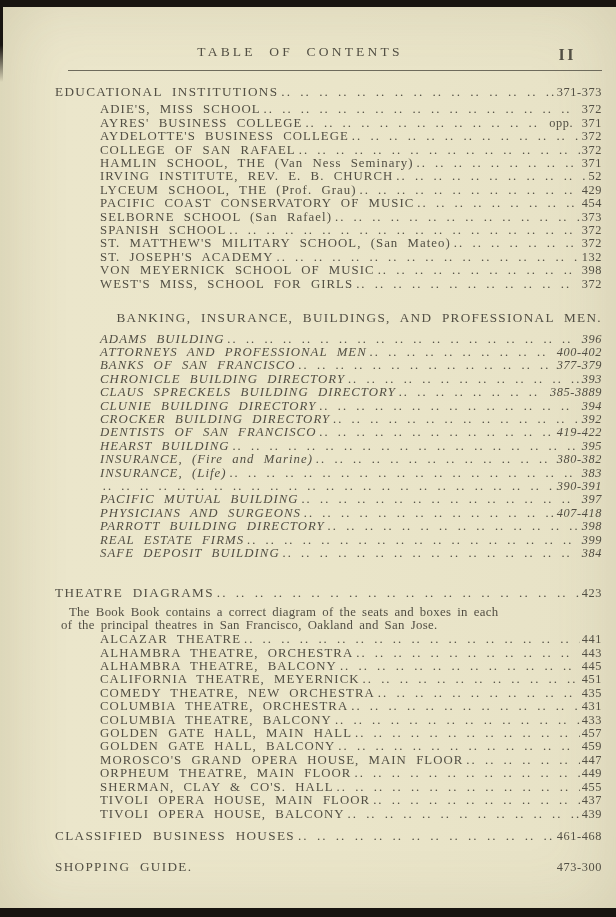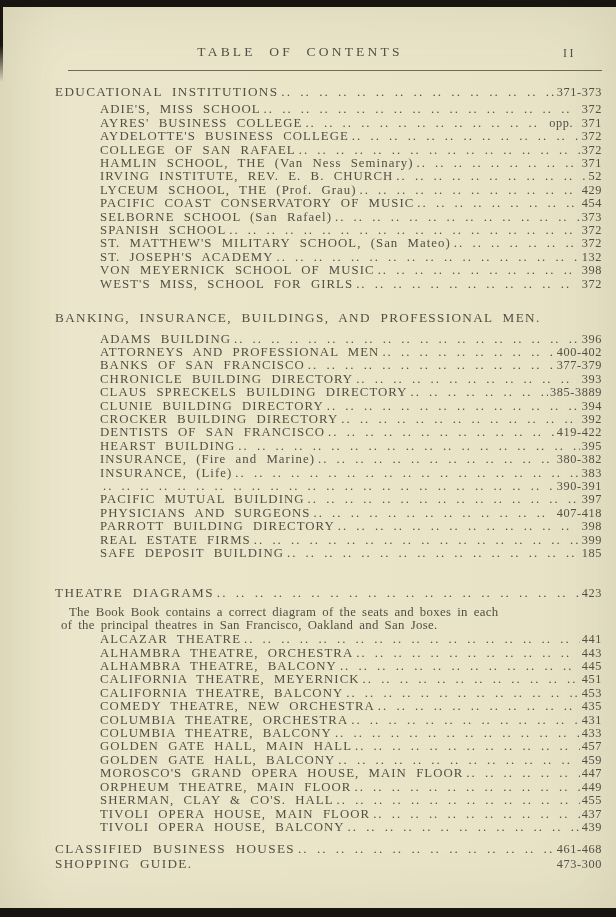--- a/index.html
+++ b/index.html
@@ -26,34 +26,35 @@
   .edge-bottom{ position:absolute; bottom:0; left:0; width:100%; height:9px; background:var(--edge); }
   .edge-left{ position:absolute; top:0; left:0; width:3px; height:82px;
     background:linear-gradient(var(--edge) 55%, rgba(24,20,16,0)); }
 
   .running-head{
     position:absolute; top:44px; left:30px; width:540px;
     text-align:center; font-size:13.5px; letter-spacing:3.2px; word-spacing:7px;
   }
   .folio{
     position:absolute; top:46px; right:40px;
-    font-size:12px; letter-spacing:2.5px;
+    font-size:16px; letter-spacing:2.5px;font-weight:bold;
   }
   .rule{
     position:absolute; top:70px; left:68px; width:534px; height:0;
     border:none; border-top:1.6px solid var(--rule); margin:0;
   }
 
   main{ position:absolute; top:80px; left:55px; width:547px; }
 
   .toc-row{
     display:flex; align-items:baseline;
     line-height:13.4px; font-size:12.8px;
     letter-spacing:1.05px; word-spacing:5px;
     white-space:nowrap;
+    justify-content:flex-end;
   }
   .section-row{ font-size:13.2px; letter-spacing:1.35px; }
   .title{ flex:none; }
   .leader{ flex:1 1 auto; overflow:hidden; white-space:nowrap; margin:0 2px 0 3px; min-width:6px; }
   .leader::after{
     content:".. .. .. .. .. .. .. .. .. .. .. .. .. .. .. .. .. .. .. .. .. .. .. .. .. .. .. .. .. .. .. .. .. .. .. .. .. .. .. .. .. ..";
     letter-spacing:2px; word-spacing:3px;
   }
   .leader.blank::after{ content:""; }
   .pages{ flex:none; font-size:12.3px; letter-spacing:.6px; }
@@ -62,25 +63,25 @@
 
   .note{
     margin:5px 0 1px 6px;
     font-size:12.8px; letter-spacing:.3px; word-spacing:2.5px; line-height:13.2px;
   }
   .note-line.first{ margin-left:8px; }
 
   .sec-0{ margin-top:5px; }
   .sec-0 .entries{ margin-top:4px; }
   .sec-1{ margin-top:20px; }
-  .sec-1 .entries{ margin-top:8px; }
+  .sec-1 .entries{ margin-top:8px;font-style:italic; }
   .sec-2{ margin-top:26px; }
   .sec-2 .entries{ margin-top:1px; }
   .sec-3{ margin-top:8px; }
-  .sec-4{ }
+  .sec-4{ margin-top:17px; }
 </style>
 </head>
 <body>
 
 <div class="vignette"></div>
 <div class="edge-top"></div>
 <div class="edge-left"></div>
 <div class="edge-bottom"></div>
 
 <div class="running-head">TABLE OF CONTENTS</div>
@@ -247,21 +248,21 @@
           <span class="pages">398</span>
         </div>
         <div class="toc-row entry-row">
           <span class="title">REAL ESTATE FIRMS</span>
           <span class="leader"></span>
           <span class="pages">399</span>
         </div>
         <div class="toc-row entry-row">
           <span class="title">SAFE DEPOSIT BUILDING</span>
           <span class="leader"></span>
-          <span class="pages">185</span>
+          <span class="pages">384</span>
         </div>
       </div>
     </section>
     <section class="toc-section sec-2">
       <div class="toc-row section-row">
         <span class="title">THEATRE DIAGRAMS</span>
         <span class="leader"></span>
         <span class="pages">423</span>
       </div>
       <div class="note">
@@ -283,25 +284,20 @@
           <span class="title">ALHAMBRA THEATRE, BALCONY</span>
           <span class="leader"></span>
           <span class="pages">445</span>
         </div>
         <div class="toc-row entry-row">
           <span class="title">CALIFORNIA THEATRE, MEYERNICK</span>
           <span class="leader"></span>
           <span class="pages">451</span>
         </div>
         <div class="toc-row entry-row">
-          <span class="title">CALIFORNIA THEATRE, BALCONY</span>
-          <span class="leader"></span>
-          <span class="pages">453</span>
-        </div>
-        <div class="toc-row entry-row">
           <span class="title">COMEDY THEATRE, NEW ORCHESTRA</span>
           <span class="leader"></span>
           <span class="pages">435</span>
         </div>
         <div class="toc-row entry-row">
           <span class="title">COLUMBIA THEATRE, ORCHESTRA</span>
           <span class="leader"></span>
           <span class="pages">431</span>
         </div>
         <div class="toc-row entry-row">

